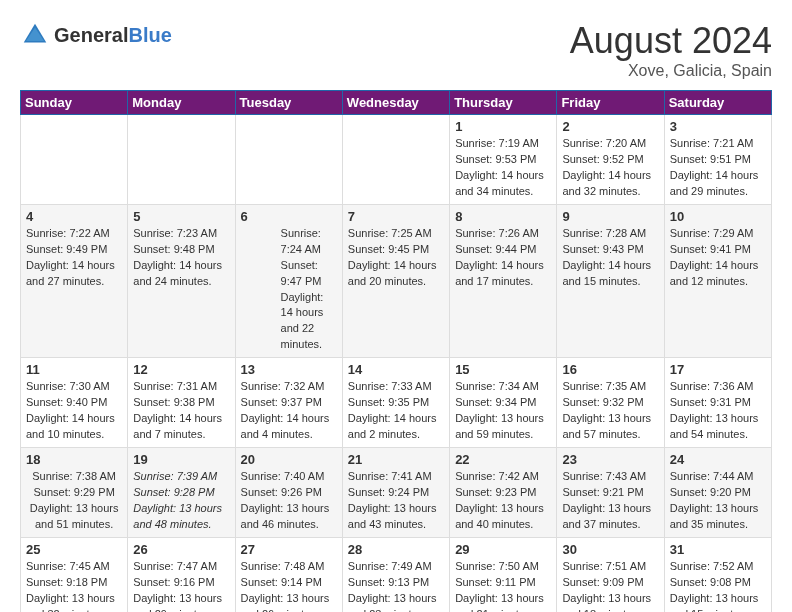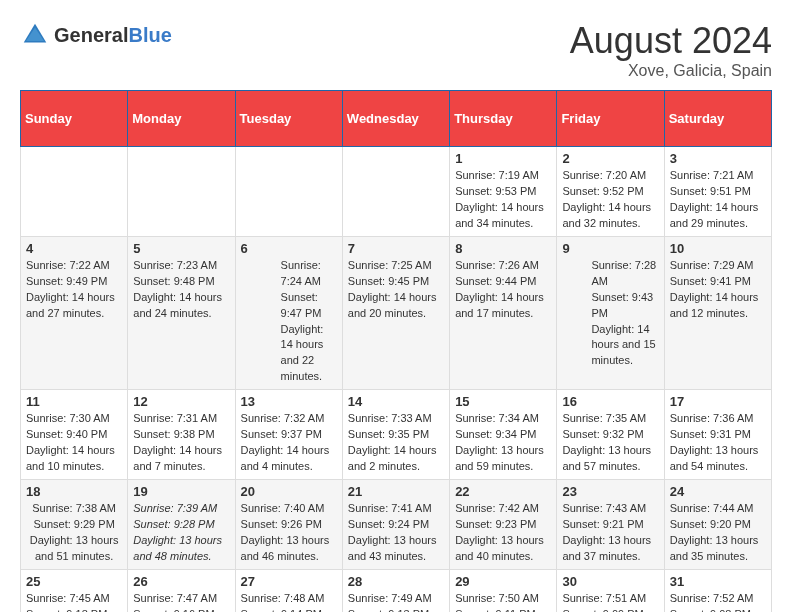--- a/index.html
+++ b/index.html
@@ -46,23 +46,23 @@
     .location {
       font-size: 16px;
       color: #555;
     }
     .calendar {
       width: 100%;
       border-collapse: collapse;
       font-size: 11px;
     }
     .calendar thead th {
-      background-color: #ef4444;
+      background-color: #701a75;
       color: #fff;
-      padding: 20px 4px;
+      padding: 4px 4px;
       text-align: left;
       font-size: 13px;
       font-weight: bold;
       border: 1px solid #2066a8;
     }
     .calendar tbody td {
       border: 1px solid #ddd;
       vertical-align: top;
       padding: 4px 5px;
       width: 107px;
@@ -183,21 +183,21 @@
 Daylight: 14 hours and 20 minutes.</div>
         </td>
         <td>
           <div class="day-number">8</div>
           <div class="day-info" style="white-space: pre-line;">Sunrise: 7:26 AM
 Sunset: 9:44 PM
 Daylight: 14 hours and 17 minutes.</div>
         </td>
         <td>
           <div class="day-number">9</div>
-          <div class="day-info" style="white-space: pre-line; margin-left: 29px;">Sunrise: 7:28 AM
+          <div class="day-info" style="white-space: pre-line;">Sunrise: 7:28 AM
 Sunset: 9:43 PM
 Daylight: 14 hours and 15 minutes.</div>
         </td>
         <td>
           <div class="day-number">10</div>
           <div class="day-info" style="white-space: pre-line;">Sunrise: 7:29 AM
 Sunset: 9:41 PM
 Daylight: 14 hours and 12 minutes.</div>
         </td>
       </tr>

